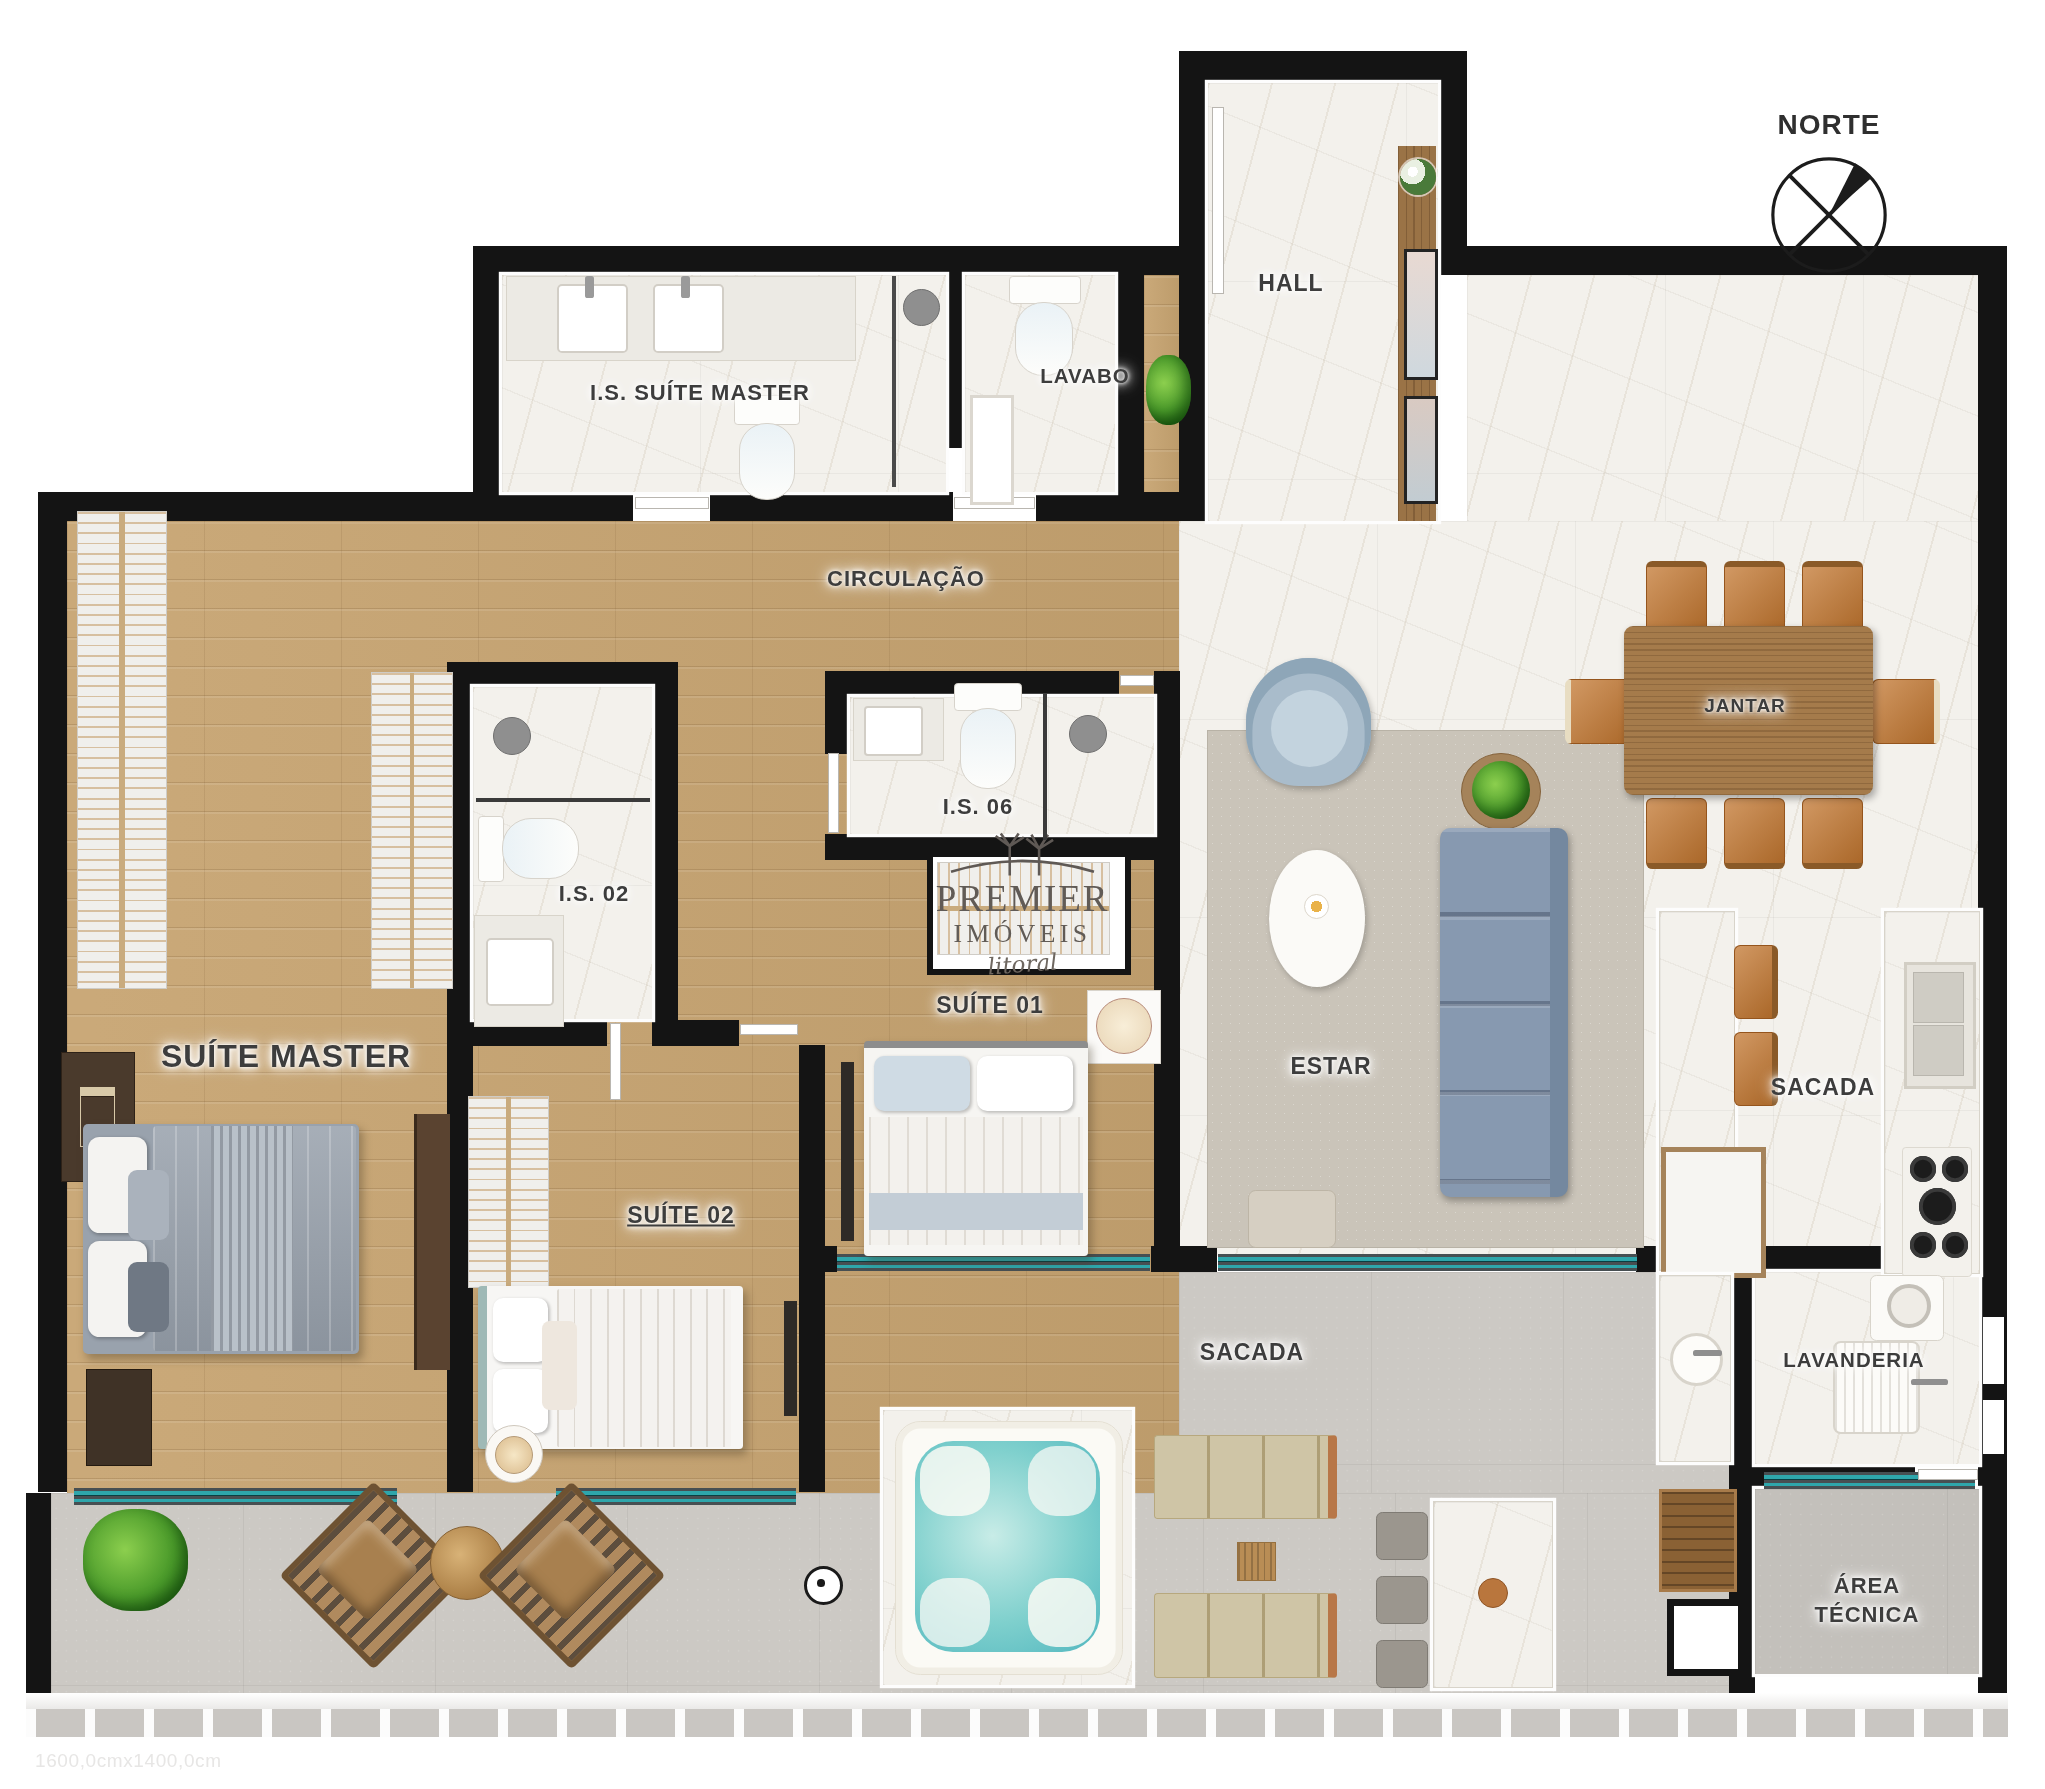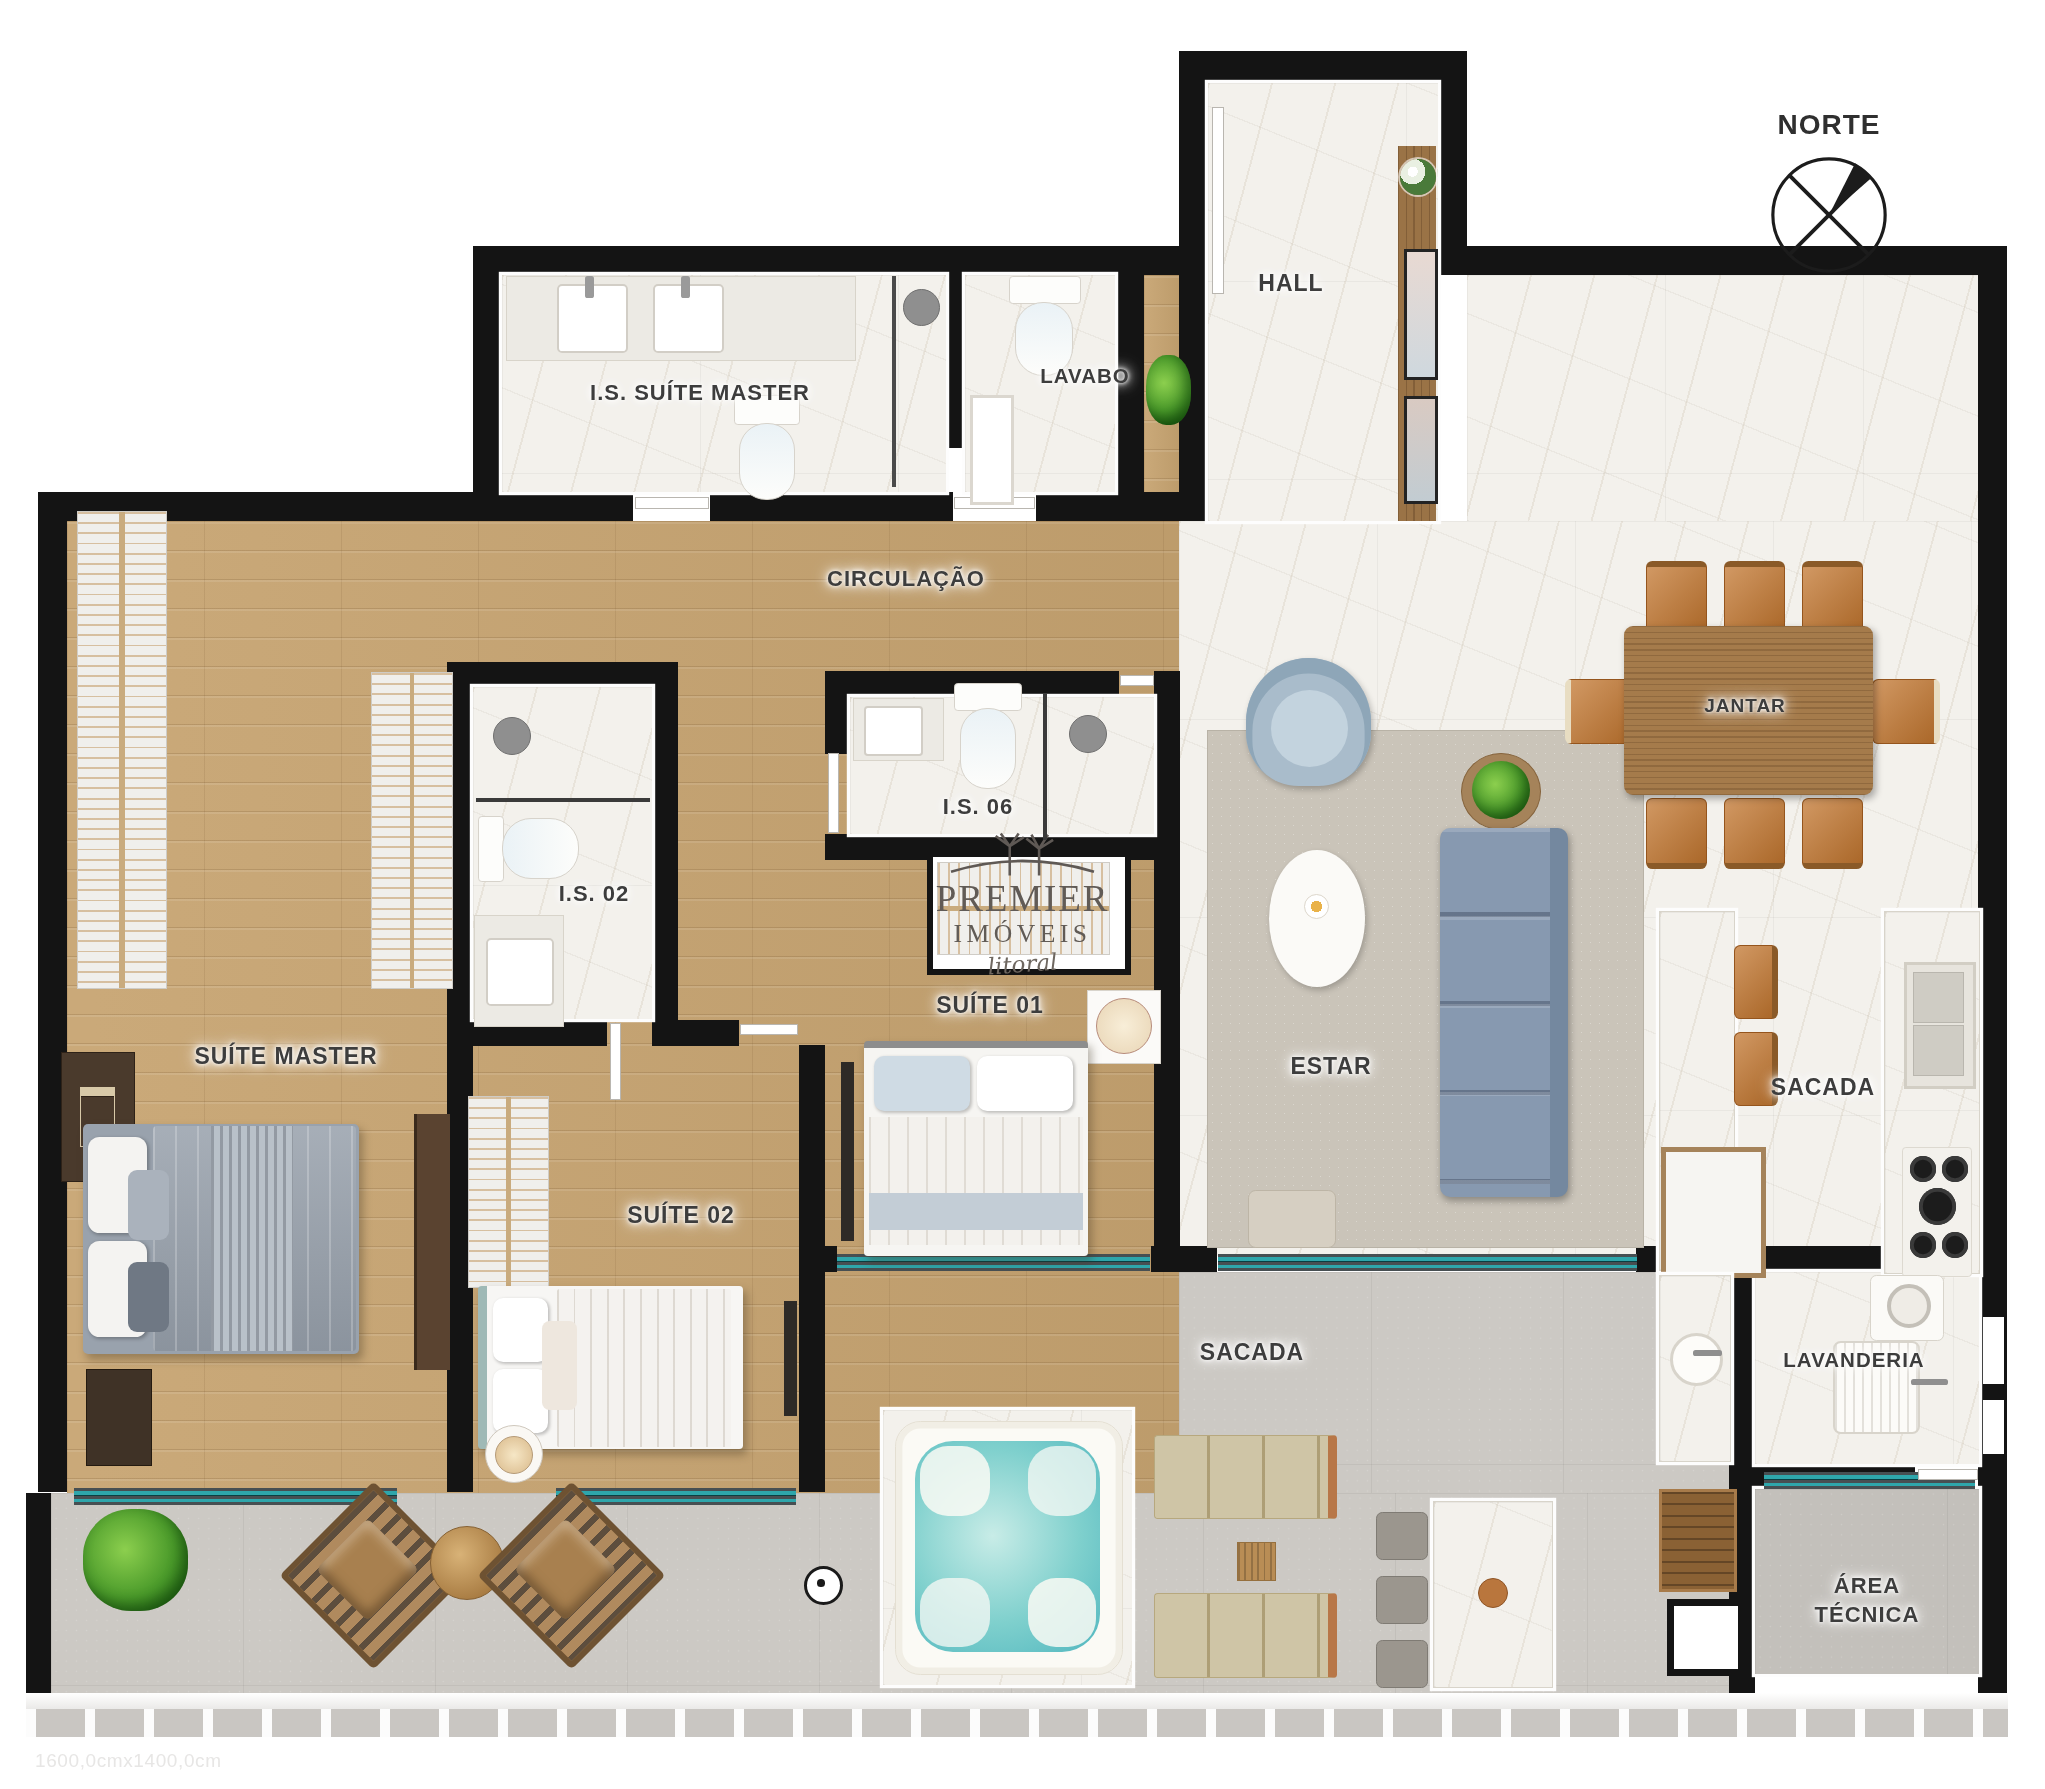--- a/index.html
+++ b/index.html
@@ -284,23 +284,23 @@
     <line x1="43" y1="43" x2="167" y2="167" stroke="#1c1c1c" stroke-width="6"></line>
     <polygon points="105,105 146,24 170,48" fill="#1c1c1c"></polygon>
   </svg>
 
   <div class="lbl" style="left:700px;top:369px;margin-top:24px;">I.S. SUÍTE MASTER</div>
   <div class="lbl" style="left:1061px;top:376px;font-size:20.5px;margin-left:24px;">LAVABO</div>
   <div class="lbl" style="left:1291px;top:283px;font-size:23px;">HALL</div>
   <div class="lbl" style="left:906px;top:579px;">CIRCULAÇÃO</div>
   <div class="lbl" style="left:978px;top:807px;">I.S. 06</div>
   <div class="lbl" style="left:594px;top:894px;">I.S. 02</div>
-  <div class="lbl" style="left:286px;top:1056px;font-size:23px;">SUÍTE MASTER</div>
+  <div class="lbl" style="left:286px;top:1056px;font-size:32px;">SUÍTE MASTER</div>
   <div class="lbl" style="left:990px;top:1005px;font-size:23px;">SUÍTE 01</div>
-  <div class="lbl" style="left:681px;top:1215px;font-size:23px;">SUÍTE 02</div>
+  <div class="lbl" style="left:681px;top:1215px;font-size:23px;text-decoration:underline;">SUÍTE 02</div>
   <div class="lbl" style="left:1331px;top:1066px;font-size:23px;">ESTAR</div>
   <div class="lbl" style="left:1745px;top:706px;font-size:19px;">JANTAR</div>
   <div class="lbl" style="left:1823px;top:1087px;font-size:23px;">SACADA</div>
   <div class="lbl" style="left:1252px;top:1352px;font-size:23px;">SACADA</div>
   <div class="lbl" style="left:1854px;top:1360px;font-size:20.5px;">LAVANDERIA</div>
   <div class="lbl" style="left:1867px;top:1601px;white-space:normal;width:160px;line-height:1.3;">ÁREA TÉCNICA</div>
 
   <div class="abs" style="left:35px;top:1750px;font-size:19px;color:#e7e6e5;letter-spacing:0.6px;">1600,0cmx1400,0cm</div>
 </div>
 

